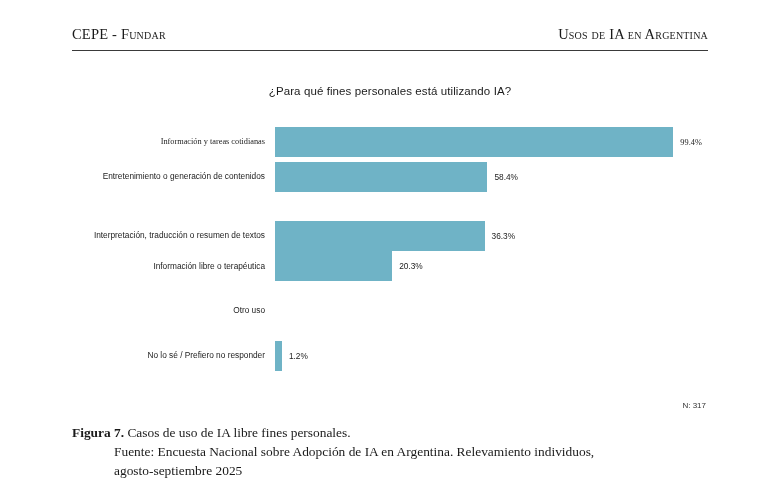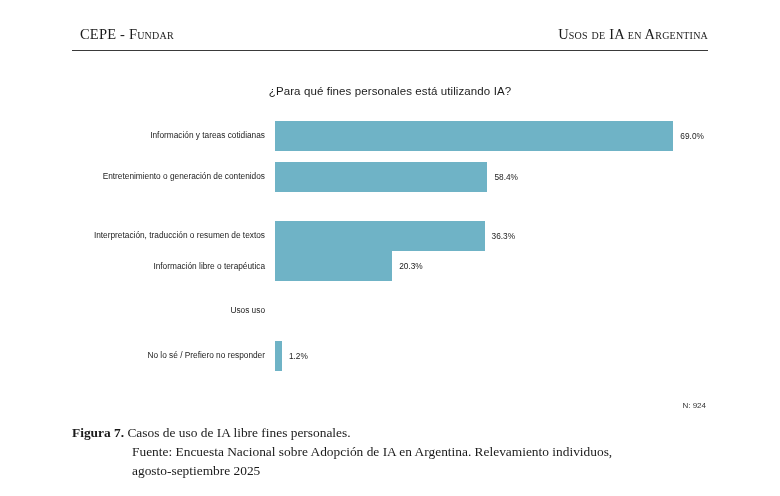--- a/index.html
+++ b/index.html
@@ -17,21 +17,21 @@
   .page {
     position: relative;
     width: 780px;
     height: 496px;
     box-sizing: border-box;
   }
 
   
   .runhead {
     position: absolute;
-    left: 80px;
+    left: 72px;
     right: 72px;
     top: 26px;
     display: flex;
     justify-content: space-between;
     align-items: flex-end;
     font-family: "Liberation Serif", serif;
     font-size: 14.5px;
     color: #1a1a1a;
     letter-spacing: 0.2px;
   }
@@ -122,44 +122,44 @@
     font-family: "Liberation Serif", serif;
     font-size: 13.4px;
     line-height: 1.34;
     color: #1a1a1a;
   }
   .caption .lead {
     font-weight: bold;
   }
   .caption .src {
     display: block;
-    margin-left: 60px;
+    margin-left: 42px;
     margin-top: 1px;
   }
 </style>
 </head>
 <body>
 
 <div class="page">
 
   <div class="runhead">
     <div class="left">CEPE - Fundar</div>
     <div class="right">Usos de IA en Argentina</div>
   </div>
   <div class="runrule"></div>
 
   <div class="figure">
     <div class="chart-title">¿Para qué fines personales está utilizando IA?</div>
 
     <div class="plot">
-      <div class="row" style="top: 11px;">
+      <div class="row" style="top: 17px; font-family: Liberation Serif, serif;">
         <div class="cat-label">Información y tareas cotidianas</div>
         <div class="bar-wrap">
           <div class="bar" style="width: 398.36px; background: rgb(111, 179, 198);"></div>
-          <div class="bar-value">69.0%</div>
+          <div class="bar-value">99.4%</div>
         </div>
       </div>
       <div class="row" style="top: 52px;">
         <div class="cat-label">Entretenimiento o generación de contenidos</div>
         <div class="bar-wrap">
           <div class="bar" style="width: 212.459px; background: rgb(111, 179, 198);"></div>
           <div class="bar-value">58.4%</div>
         </div>
       </div>
       <div class="row" style="top: 111px;">
@@ -170,32 +170,32 @@
         </div>
       </div>
       <div class="row" style="top: 141.333px;">
         <div class="cat-label">Información libre o terapéutica</div>
         <div class="bar-wrap">
           <div class="bar" style="width: 117.199px; background: rgb(111, 179, 198);"></div>
           <div class="bar-value">20.3%</div>
         </div>
       </div>
       <div class="row" style="top: 186px;">
-        <div class="cat-label">Usos uso</div>
+        <div class="cat-label">Otro uso</div>
       </div>
       <div class="row" style="top: 230.667px;">
         <div class="cat-label">No lo sé / Prefiero no responder</div>
         <div class="bar-wrap">
           <div class="bar" style="width: 6.928px; background: rgb(111, 179, 198);"></div>
           <div class="bar-value">1.2%</div>
         </div>
       </div>
     </div>
 
-    <div class="n-note">N: 924</div>
+    <div class="n-note">N: 317</div>
   </div>
 
   <div class="caption">
     <span class="lead">Figura 7.</span>
     <span>Casos de uso de IA libre fines personales.</span>
     <span class="src">Fuente: Encuesta Nacional sobre Adopción de IA en Argentina. Relevamiento individuos,</span>
     <span class="src">agosto-septiembre 2025</span>
   </div>
 
 </div>

